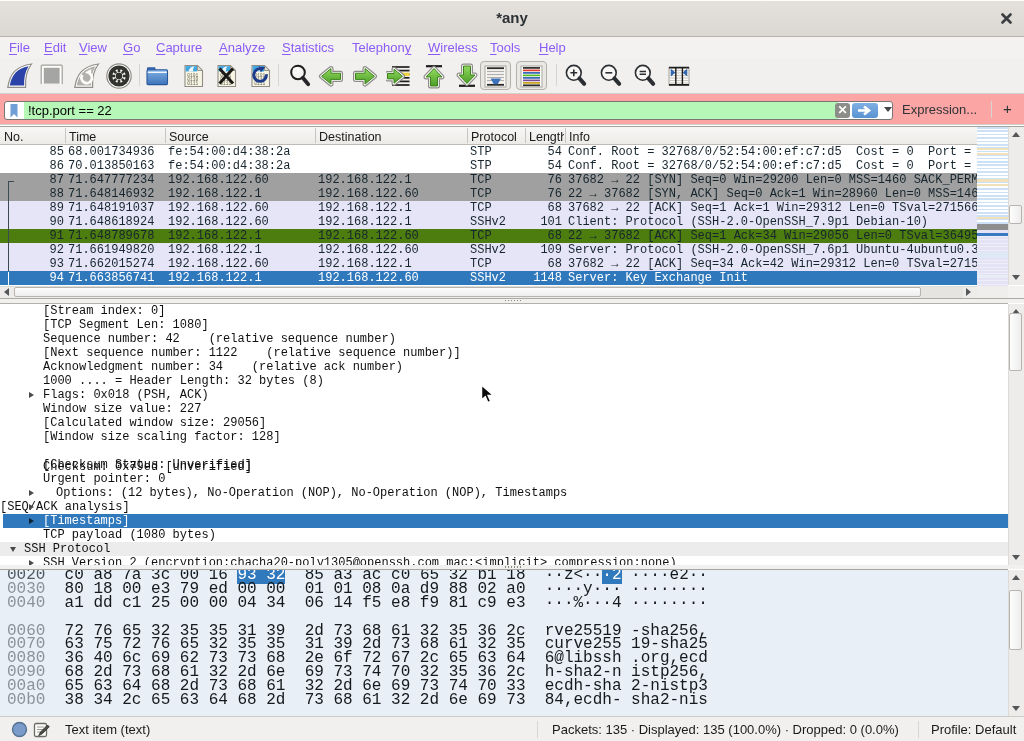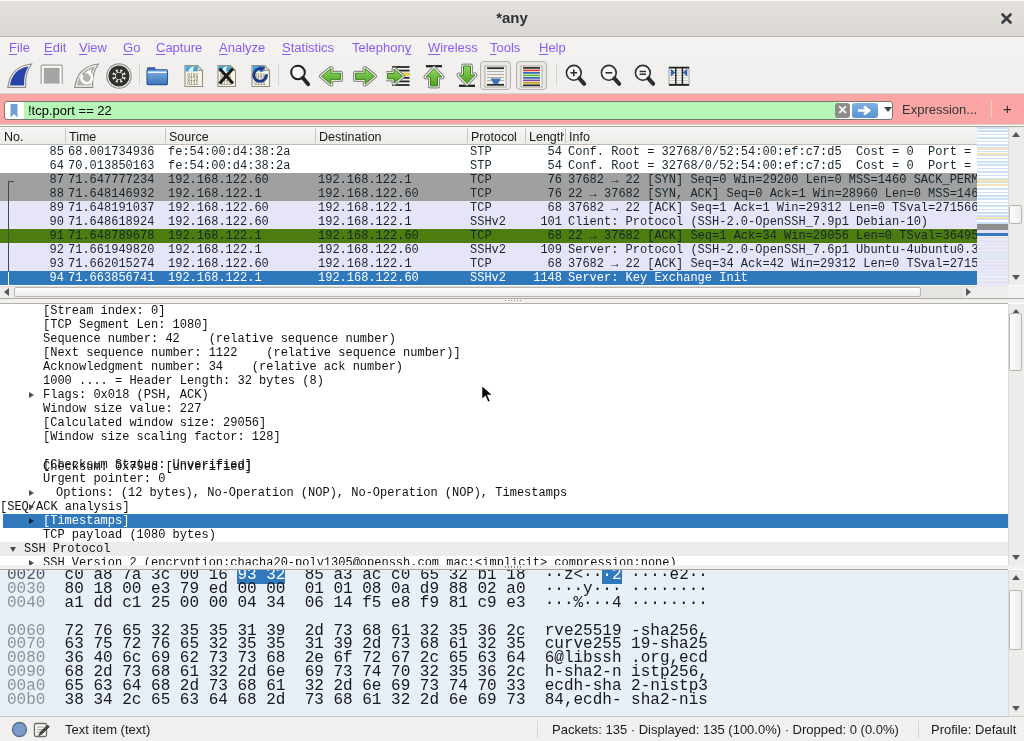--- a/index.html
+++ b/index.html
@@ -304,21 +304,21 @@
   <span class="ph" style="left:569px">Info</span>
   <span class="phsep" style="left:65px"></span>
   <span class="phsep" style="left:165px"></span>
   <span class="phsep" style="left:315px"></span>
   <span class="phsep" style="left:467px"></span>
   <span class="phsep" style="left:525px"></span>
   <span class="phsep" style="left:565px"></span>
 </div>
 <div class="abs" id="plrows">
     <div class="prow" style="top:0px;background:#ffffff;"><span class="cno">85</span><span class="ctime">68.001734936</span><span class="csrc">fe:54:00:d4:38:2a</span><span class="cdst"></span><span class="cproto">STP</span><span class="clen">54</span><span class="cinfo">Conf. Root = 32768/0/52:54:00:ef:c7:d5  Cost = 0  Port = 0x8001</span></div>
-<div class="prow" style="top:14px;background:#ffffff;"><span class="cno">64</span><span class="ctime">70.013850163</span><span class="csrc">fe:54:00:d4:38:2a</span><span class="cdst"></span><span class="cproto">STP</span><span class="clen">54</span><span class="cinfo">Conf. Root = 32768/0/52:54:00:ef:c7:d5  Cost = 0  Port = 0x8001</span></div>
+<div class="prow" style="top:14px;background:#ffffff;"><span class="cno">86</span><span class="ctime">70.013850163</span><span class="csrc">fe:54:00:d4:38:2a</span><span class="cdst"></span><span class="cproto">STP</span><span class="clen">54</span><span class="cinfo">Conf. Root = 32768/0/52:54:00:ef:c7:d5  Cost = 0  Port = 0x8001</span></div>
 <div class="prow" style="top:28px;background:#a0a0a0;"><span class="cno">87</span><span class="ctime">71.647777234</span><span class="csrc">192.168.122.60</span><span class="cdst">192.168.122.1</span><span class="cproto">TCP</span><span class="clen">76</span><span class="cinfo">37682 → 22 [SYN] Seq=0 Win=29200 Len=0 MSS=1460 SACK_PERM=1 TSval</span></div>
 <div class="prow" style="top:42px;background:#a0a0a0;"><span class="cno">88</span><span class="ctime">71.648146932</span><span class="csrc">192.168.122.1</span><span class="cdst">192.168.122.60</span><span class="cproto">TCP</span><span class="clen">76</span><span class="cinfo">22 → 37682 [SYN, ACK] Seq=0 Ack=1 Win=28960 Len=0 MSS=1460 SACK_P</span></div>
 <div class="prow" style="top:56px;background:#e6e5f7;"><span class="cno">89</span><span class="ctime">71.648191037</span><span class="csrc">192.168.122.60</span><span class="cdst">192.168.122.1</span><span class="cproto">TCP</span><span class="clen">68</span><span class="cinfo">37682 → 22 [ACK] Seq=1 Ack=1 Win=29312 Len=0 TSval=2715661358 TS</span></div>
 <div class="prow" style="top:70px;background:#e6e5f7;"><span class="cno">90</span><span class="ctime">71.648618924</span><span class="csrc">192.168.122.60</span><span class="cdst">192.168.122.1</span><span class="cproto">SSHv2</span><span class="clen">101</span><span class="cinfo">Client: Protocol (SSH-2.0-OpenSSH_7.9p1 Debian-10)</span></div>
 <div class="prow" style="top:84px;background:#4d7c0f;"><span class="cno">91</span><span class="ctime">71.648789678</span><span class="csrc">192.168.122.1</span><span class="cdst">192.168.122.60</span><span class="cproto">TCP</span><span class="clen">68</span><span class="cinfo">22 → 37682 [ACK] Seq=1 Ack=34 Win=29056 Len=0 TSval=36495058 TSe</span></div>
 <div class="prow" style="top:98px;background:#e6e5f7;"><span class="cno">92</span><span class="ctime">71.661949820</span><span class="csrc">192.168.122.1</span><span class="cdst">192.168.122.60</span><span class="cproto">SSHv2</span><span class="clen">109</span><span class="cinfo">Server: Protocol (SSH-2.0-OpenSSH_7.6p1 Ubuntu-4ubuntu0.3)</span></div>
 <div class="prow" style="top:112px;background:#e6e5f7;"><span class="cno">93</span><span class="ctime">71.662015274</span><span class="csrc">192.168.122.60</span><span class="cdst">192.168.122.1</span><span class="cproto">TCP</span><span class="clen">68</span><span class="cinfo">37682 → 22 [ACK] Seq=34 Ack=42 Win=29312 Len=0 TSval=27156613</span></div>
 <div class="prow" style="top:126px;background:#3078bc;color:#ffffff;"><span class="cno">94</span><span class="ctime">71.663856741</span><span class="csrc">192.168.122.1</span><span class="cdst">192.168.122.60</span><span class="cproto">SSHv2</span><span class="clen">1148</span><span class="cinfo">Server: Key Exchange Init</span></div>
 <div class="abs" style="left:8px;top:36px;width:1px;height:90px;background:#3c4a52"></div>
 <div class="abs" style="left:8px;top:36px;width:6px;height:1px;background:#3c4a52"></div>

